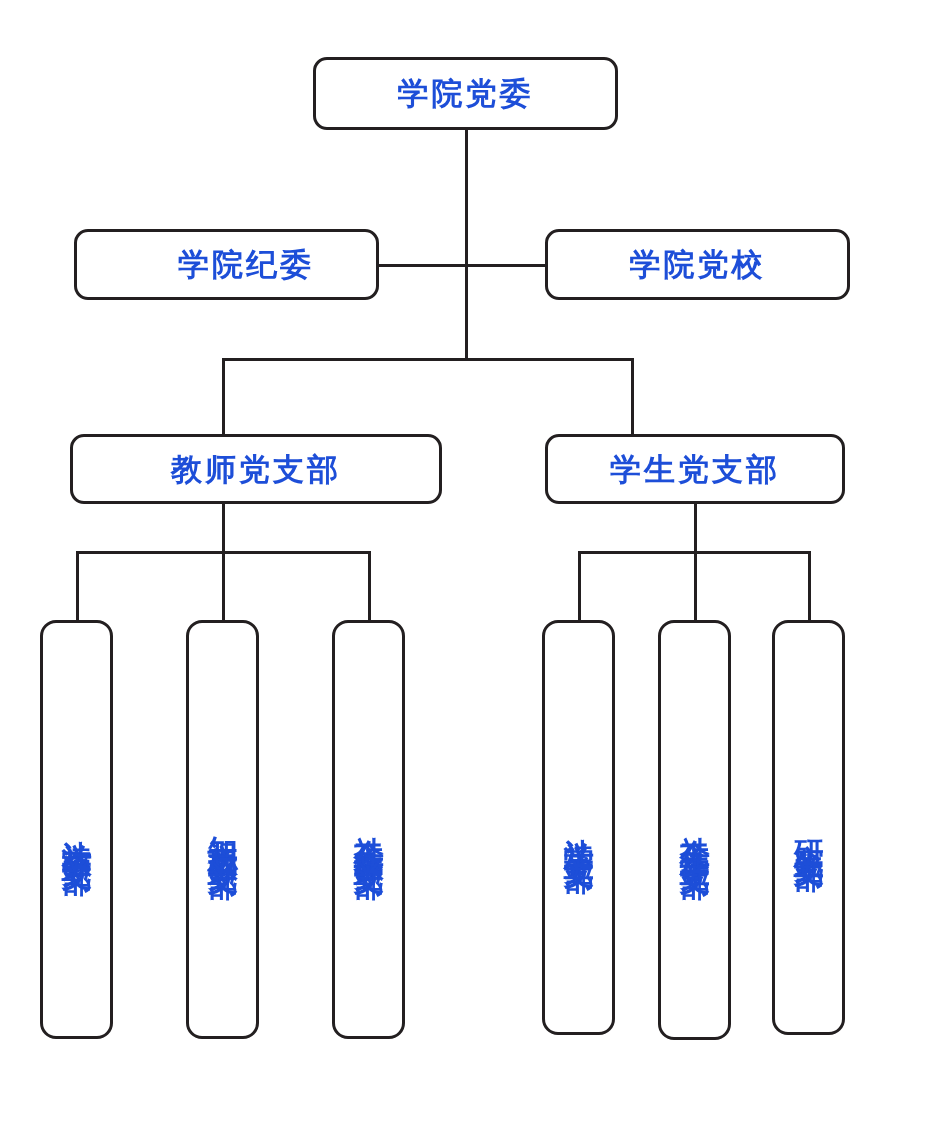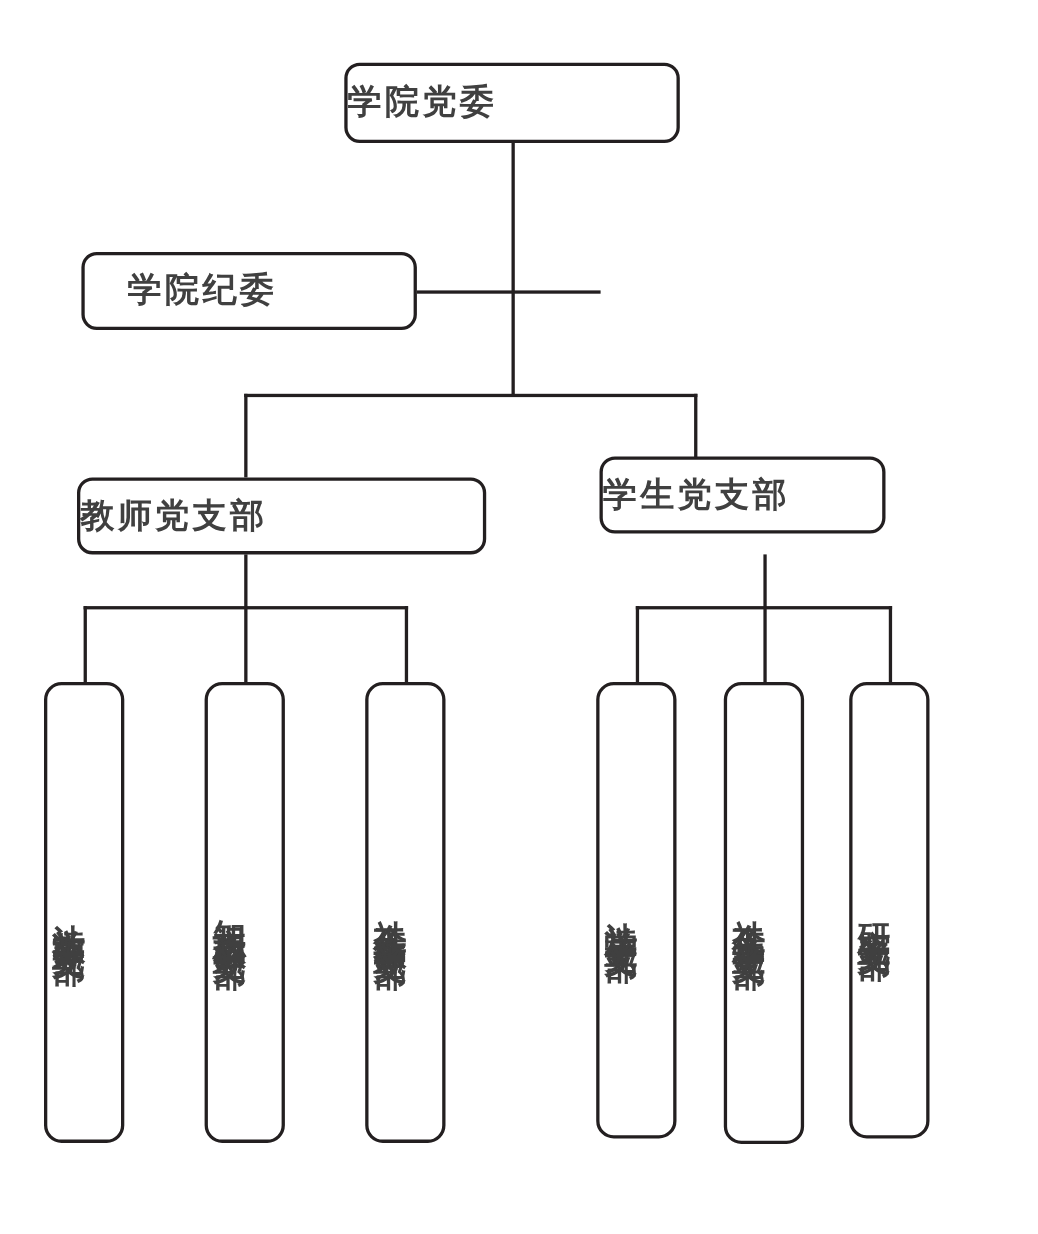--- a/index.html
+++ b/index.html
@@ -25,22 +25,22 @@
   .line-h { height: 3px; }
 
   
   .node {
     position: absolute;
     box-sizing: border-box;
     border: 3px solid #231f20;
     background: #ffffff;
     display: flex;
     align-items: center;
-    justify-content: flex-start;
-    color: #404040;
+    justify-content: center;
+    color: #1d4ed8;
   }
   .node.horizontal {
     border-radius: 14px;
   }
   .node.horizontal .node-label {
     font-size: 31px;
     letter-spacing: 3px;
     line-height: 1;
     white-space: nowrap;
     font-weight: 600;
@@ -82,26 +82,29 @@
   <div class="line line-v" style="left:808px; top:551px; height:71px;"></div>
 
   <div class="node horizontal" style="left:313px; top:57px; width:305px; height:73px;">
     <span class="node-label">学院党委</span>
   </div>
 
   <div class="node horizontal" style="left:74px; top:229px; width:305px; height:71px;padding-left:39px;">
     <span class="node-label">学院纪委</span>
   </div>
 
+  <div class="node horizontal" style="left:545px; top:229px; width:305px; height:71px;">
+    <span class="node-label">学院党校</span>
+  </div>
 
   <div class="node horizontal" style="left:70px; top:434px; width:372px; height:70px;">
     <span class="node-label">教师党支部</span>
   </div>
 
-  <div class="node horizontal" style="left:545px; top:415px; width:260px; height:70px;">
+  <div class="node horizontal" style="left:545px; top:434px; width:300px; height:70px;">
     <span class="node-label">学生党支部</span>
   </div>
 
   <div class="node vertical" style="left:40px; top:620px; width:73px; height:419px;">
     <span class="node-label">法学教师党支部</span>
   </div>
 
   <div class="node vertical" style="left:186px; top:620px; width:73px; height:419px;">
     <span class="node-label">知识产权教师党支部</span>
   </div>

